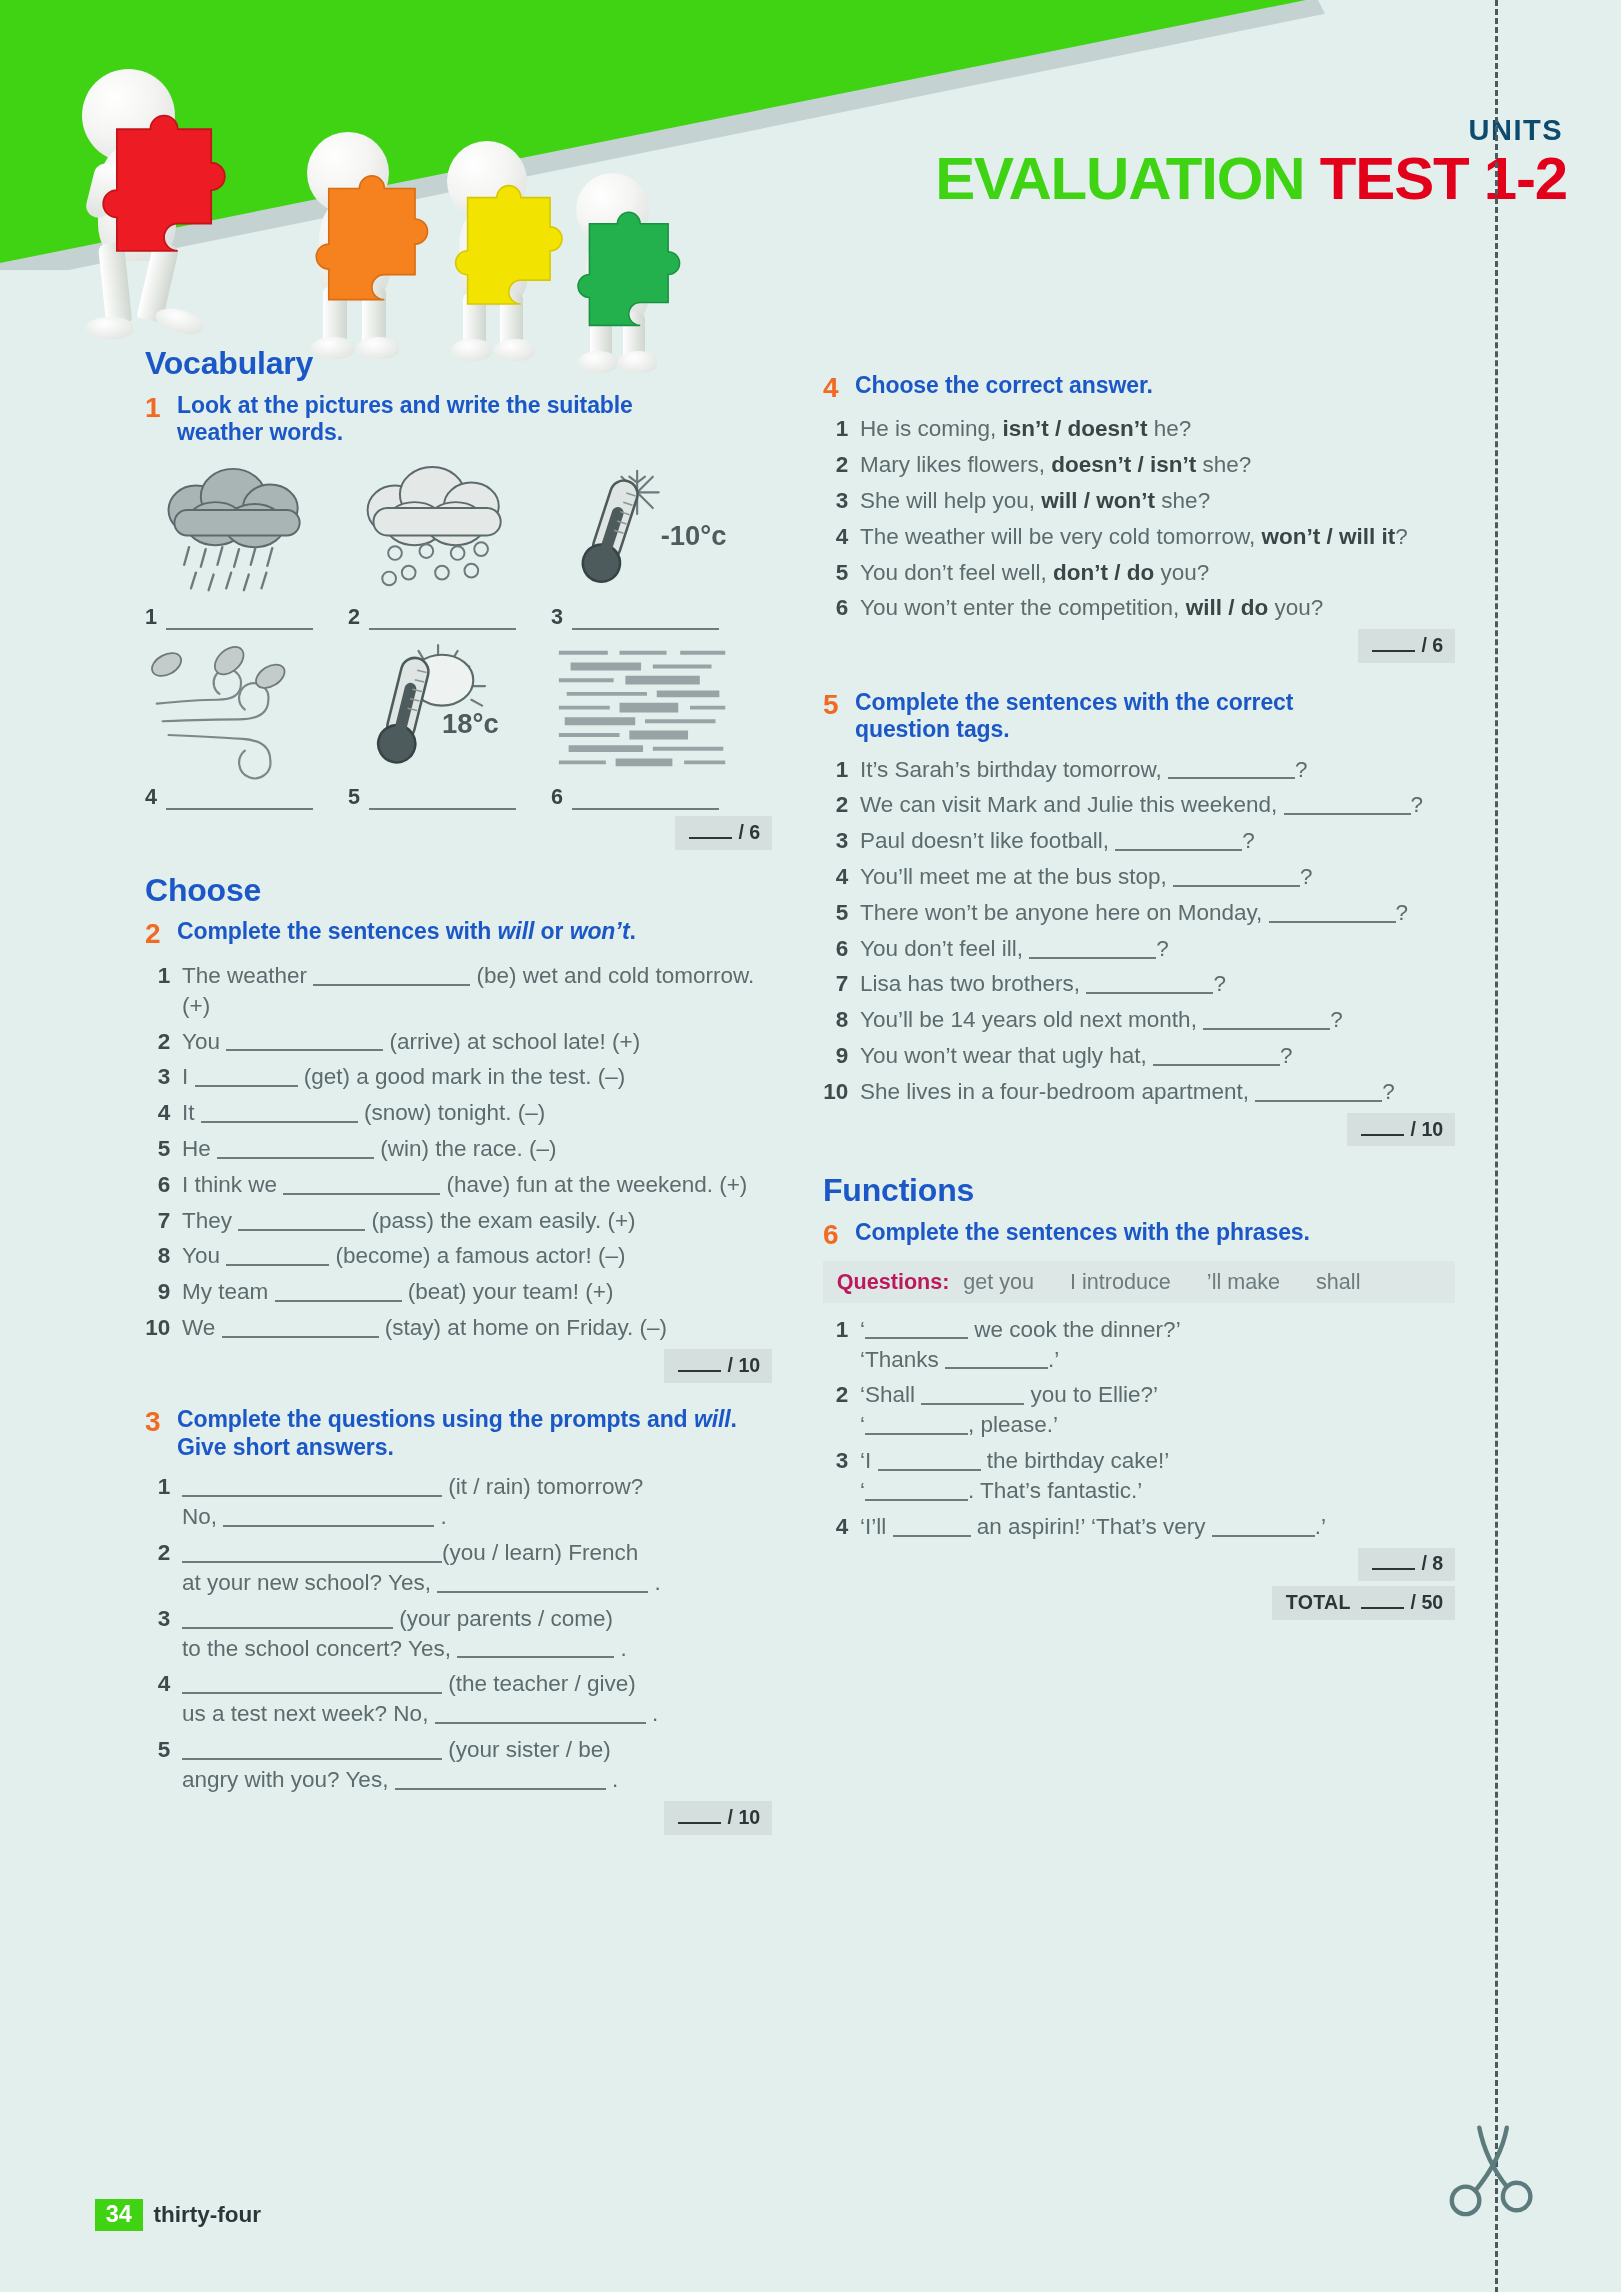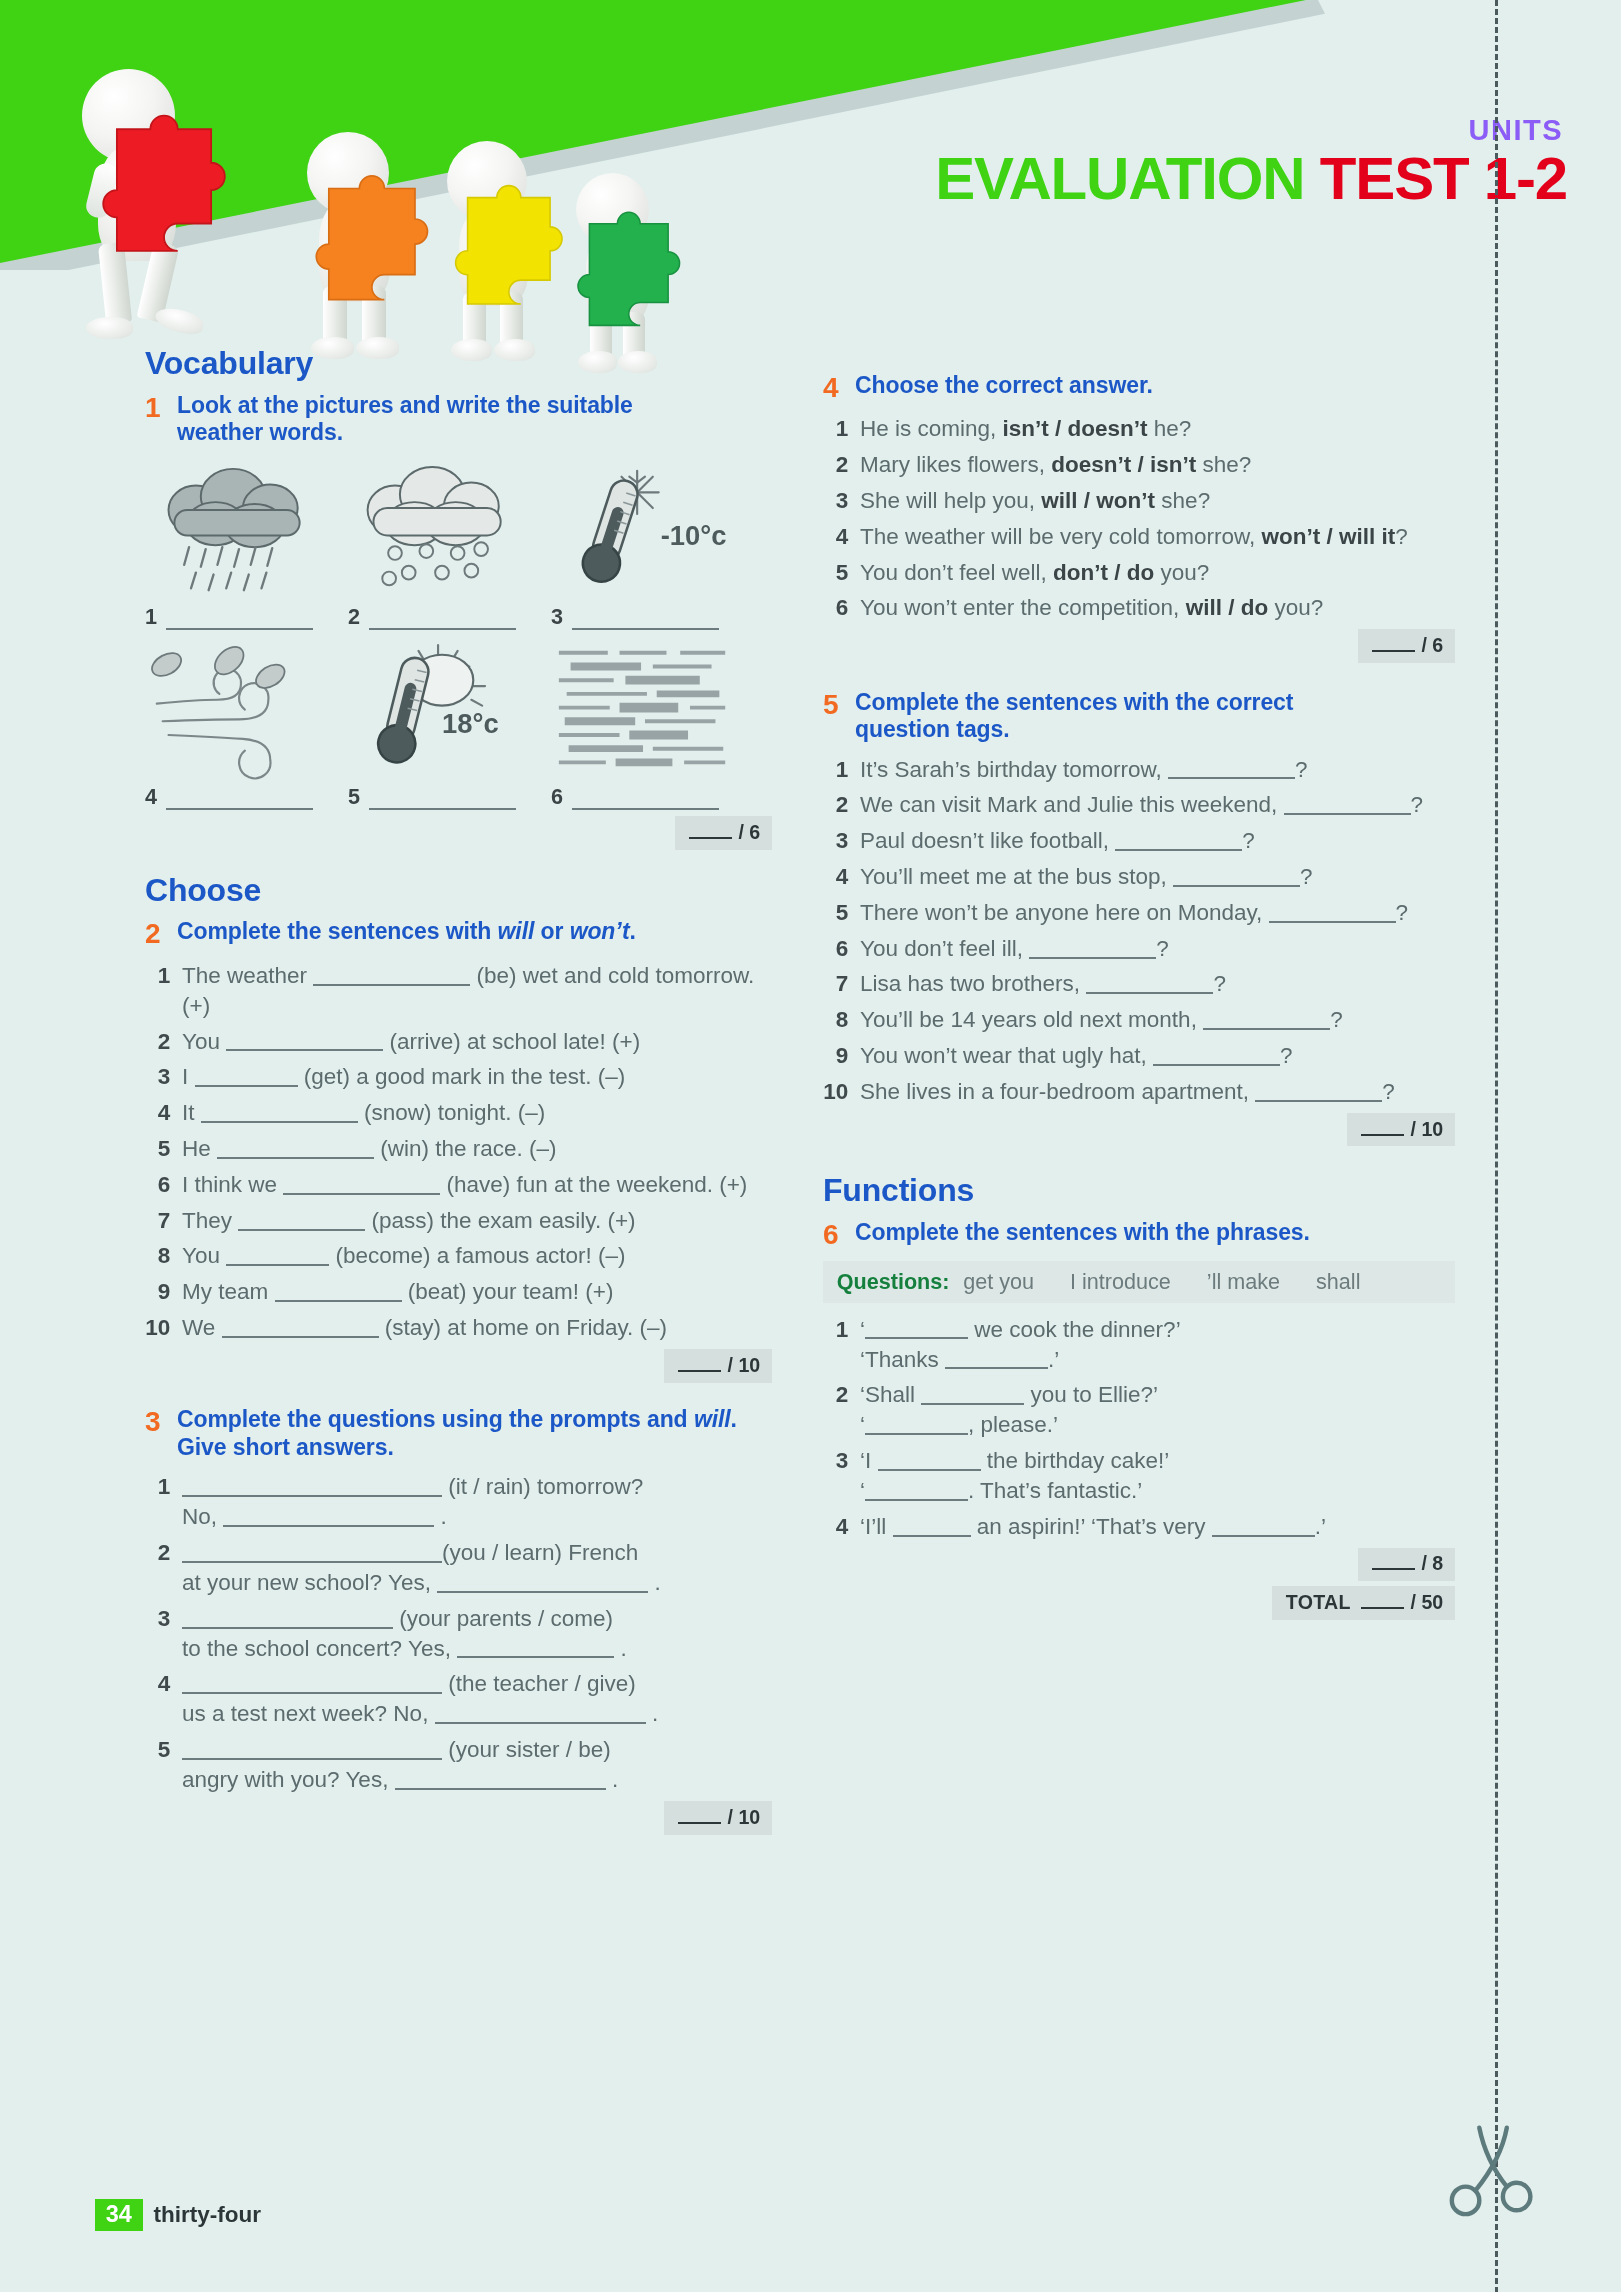--- a/index.html
+++ b/index.html
@@ -18,21 +18,21 @@
     background: rgba(120,140,140,0.28);
   }
   .banner-green{
     position:absolute; left:0; top:0; width:1318px; height:267px;
     clip-path: polygon(0 0, 1306px 0, 0 263px);
     background:#3fd314;
   }
 
   .title-block { position:absolute; right:54px; top:116px; text-align:right; }
   .units-label {
-    font-size: 29px; font-weight: bold; color:#8b5cf6;
+    font-size: 29px; font-weight: bold; color:#0c4a6e;
     letter-spacing: 1.5px; line-height:1;
     margin-right: 3.9px; margin-bottom: 3.9px;
   }
   .main-title {
     font-size: 60px; font-weight: bold; line-height: 1;
     letter-spacing: -1.2px; white-space:nowrap;
   }
   .t-eval { color:#3fd314; }
   .t-test { color:#e3001b; }
 
@@ -120,21 +120,21 @@
   .pic-art { height:139px; position:relative; }
   .pic-label { display:flex; align-items:flex-end; gap:8.8px; margin-top:2px; }
   .pic-label .n { font-size:21.6px; font-weight:bold; color:#3b4446; }
   .pic-label .ln { flex:1; max-width:147px; border-bottom:2.4px solid #6c7b7d; height:15.7px; }
 
   
   .bank {
     background:#dde7e5; padding:7.8px 13.7px; margin:10.8px 0 5.9px 0;
     font-size:21.6px; color:#6c7b7d; display:flex; align-items:baseline;
   }
-  .bank b { color:#15803d; font-weight:bold; margin-right:13.7px; white-space:nowrap; }
+  .bank b { color:#be185d; font-weight:bold; margin-right:13.7px; white-space:nowrap; }
   .bank .words { display:flex; gap:36px; flex-wrap:wrap; }
 
   
   .footer { position:absolute; left:95px; bottom:62px; display:flex; align-items:center; gap:10.8px; }
   .pg-badge {
     background:#3fd314; color:#fff; font-weight:bold; font-size:23.5px;
     padding:2px 10.8px 3.9px 10.8px; line-height:1.12;
   }
   .pg-word { color:#2c3537; font-size:22.5px; font-weight:bold; }
 

